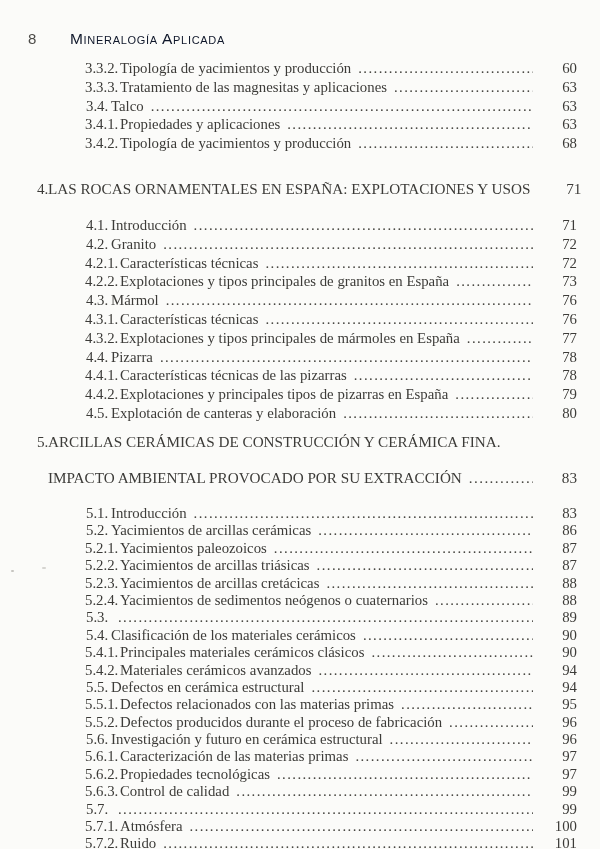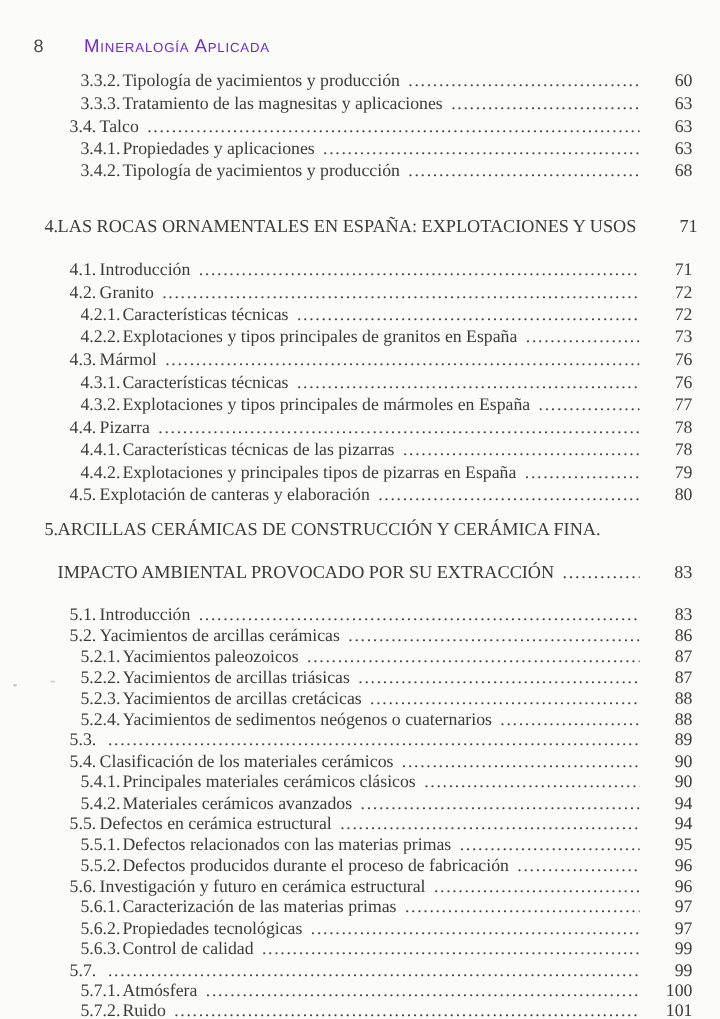--- a/index.html
+++ b/index.html
@@ -17,42 +17,42 @@
   
   .hdr-num{
     position:absolute;left:28px;top:30px;
     font-family:"Liberation Sans", sans-serif;
     font-size:15px;color:#4b4a47;
   }
   .hdr-title{
     position:absolute;left:70px;top:30px;
     font-family:"Liberation Sans", sans-serif;
     font-variant:small-caps;
-    font-size:15.5px;letter-spacing:0.7px;color:#6d28d9;
+    font-size:15.5px;letter-spacing:0.7px;color:#0f172a;
   }
   
   .section{position:absolute;left:0;width:577px;}
   .sec-s3{top:59px;}
   .sec-s4{top:179px;}
   .sec-s5{top:432px;}
   .sec-s4 .entries,.sec-s5 .entries{margin-top:18px;}
   .trow{
     display:flex;align-items:baseline;
     font-size:14.8px;
   }
   .sec-s3 .entries .trow,
   .sec-s4 .entries .trow{height:18.8px;line-height:18.8px;}
   .sec-s5 .entries .trow{height:17.4px;line-height:17.4px;align-items:flex-end;}
   .titlerow{
     font-size:15.2px;height:19px;line-height:19px;
     padding-left:37px;
   }
   .titlerow.cont{padding-left:48px;margin-top:17px;}
-  .lvl2{padding-left:58px;}
-  .lvl3{padding-left:67px;}
+  .lvl2{padding-left:86px;}
+  .lvl3{padding-left:85px;}
   .num{flex:0 0 auto;white-space:nowrap;}
   .titlerow .num{width:11px;}
   .lvl2 .num{width:25px;}
   .lvl3 .num{width:35px;}
   .lbl{white-space:nowrap;flex:0 0 auto;}
   .dots{
     flex:1 1 0;min-width:0;overflow:hidden;white-space:nowrap;
     margin:0 10px 0 7px;
     letter-spacing:1.4px;color:var(--dots);
   }

